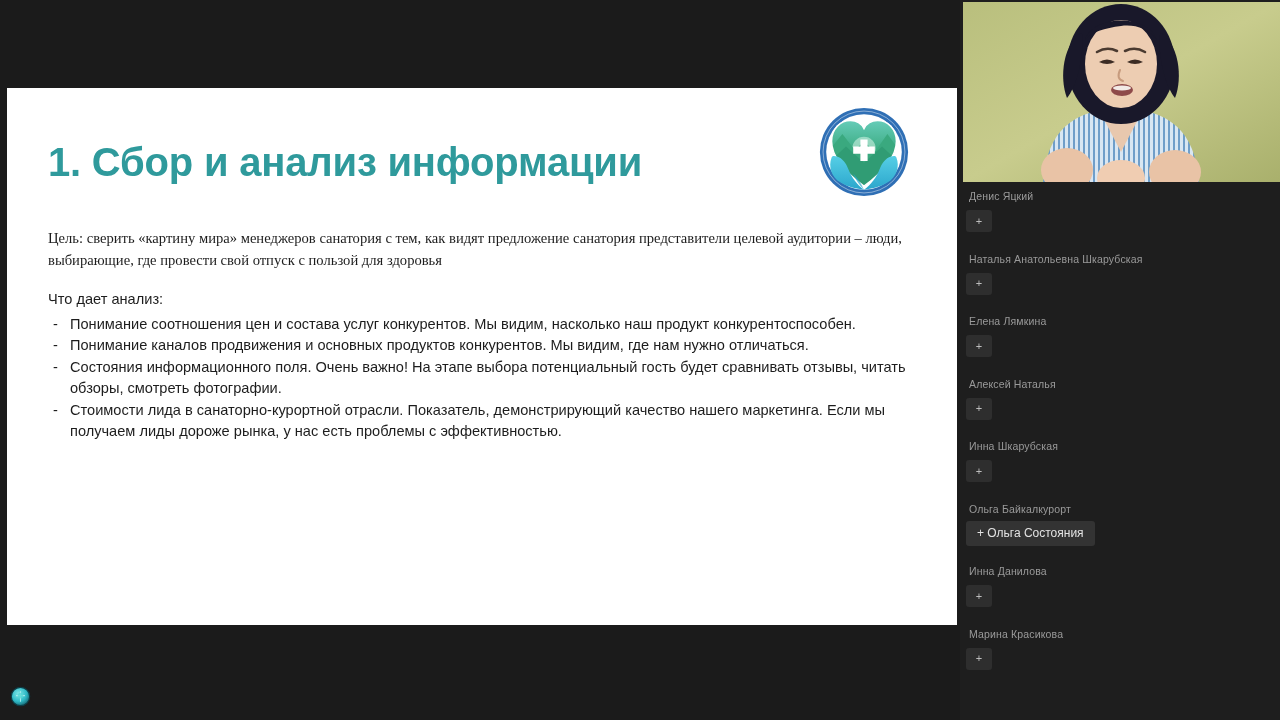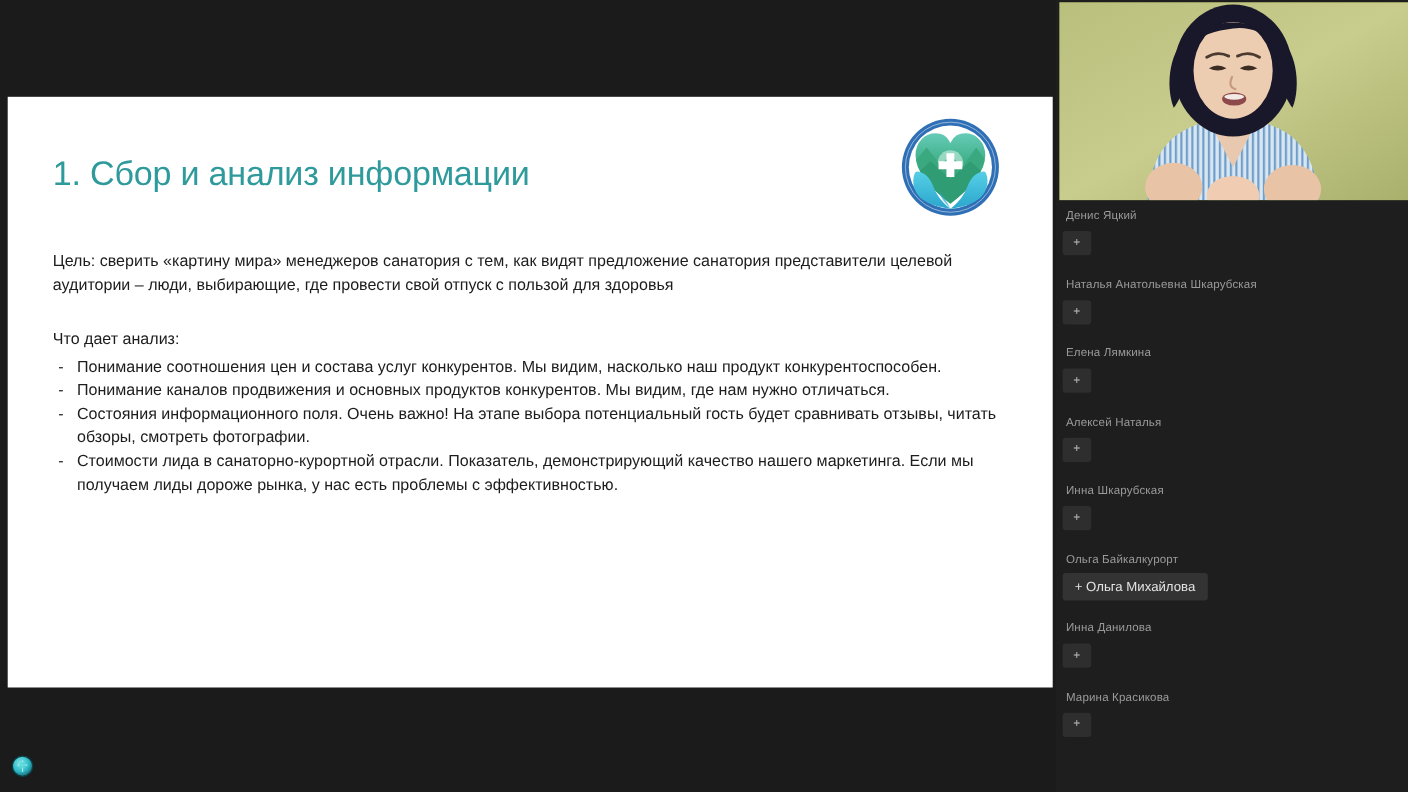--- a/index.html
+++ b/index.html
@@ -19,31 +19,31 @@
     background:#1b1b1b;
   }
   .slide {
     position:absolute; left:7px; top:88px;
     width:950px; height:537px;
     background:#ffffff;
     overflow:hidden;
   }
   .slide-title {
     position:absolute; left:41px; top:52px;
-    font-size:31px; font-weight:normal;
+    font-size:40px; font-weight:bold;
     color:#2f9a9c; letter-spacing:-0.2px;
     white-space:nowrap;
   }
   .slide-body {
     position:absolute; left:41px; top:140px;
     width:868px;
     font-size:14.6px; line-height:21.5px;
     color:#1d1d1d;
   }
-  .para { margin-bottom:28px; }
+  .para { margin-bottom:18px;font-family:Liberation Serif, serif; }
   .lead-in { margin-bottom:3px; }
   ul.bullets { list-style:none; }
   ul.bullets li {
     position:relative;
     padding-left:22px;
     margin-bottom:0px;
   }
   ul.bullets li::before {
     content:"-";
     position:absolute; left:5px; top:0;
@@ -258,21 +258,21 @@
 
       <div class="p-row">
         <div class="p-name">Инна Шкарубская</div>
         <div class="p-tile">
           <span class="plus">+</span>
         </div>
       </div>
 
       <div class="p-row">
         <div class="p-name">Ольга Байкалкурорт</div>
-        <div class="p-badge">+ Ольга Михайлова</div>
+        <div class="p-badge">+ Ольга Состояния</div>
       </div>
 
       <div class="p-row">
         <div class="p-name">Инна Данилова</div>
         <div class="p-tile">
           <span class="plus">+</span>
         </div>
       </div>
 
       <div class="p-row">

